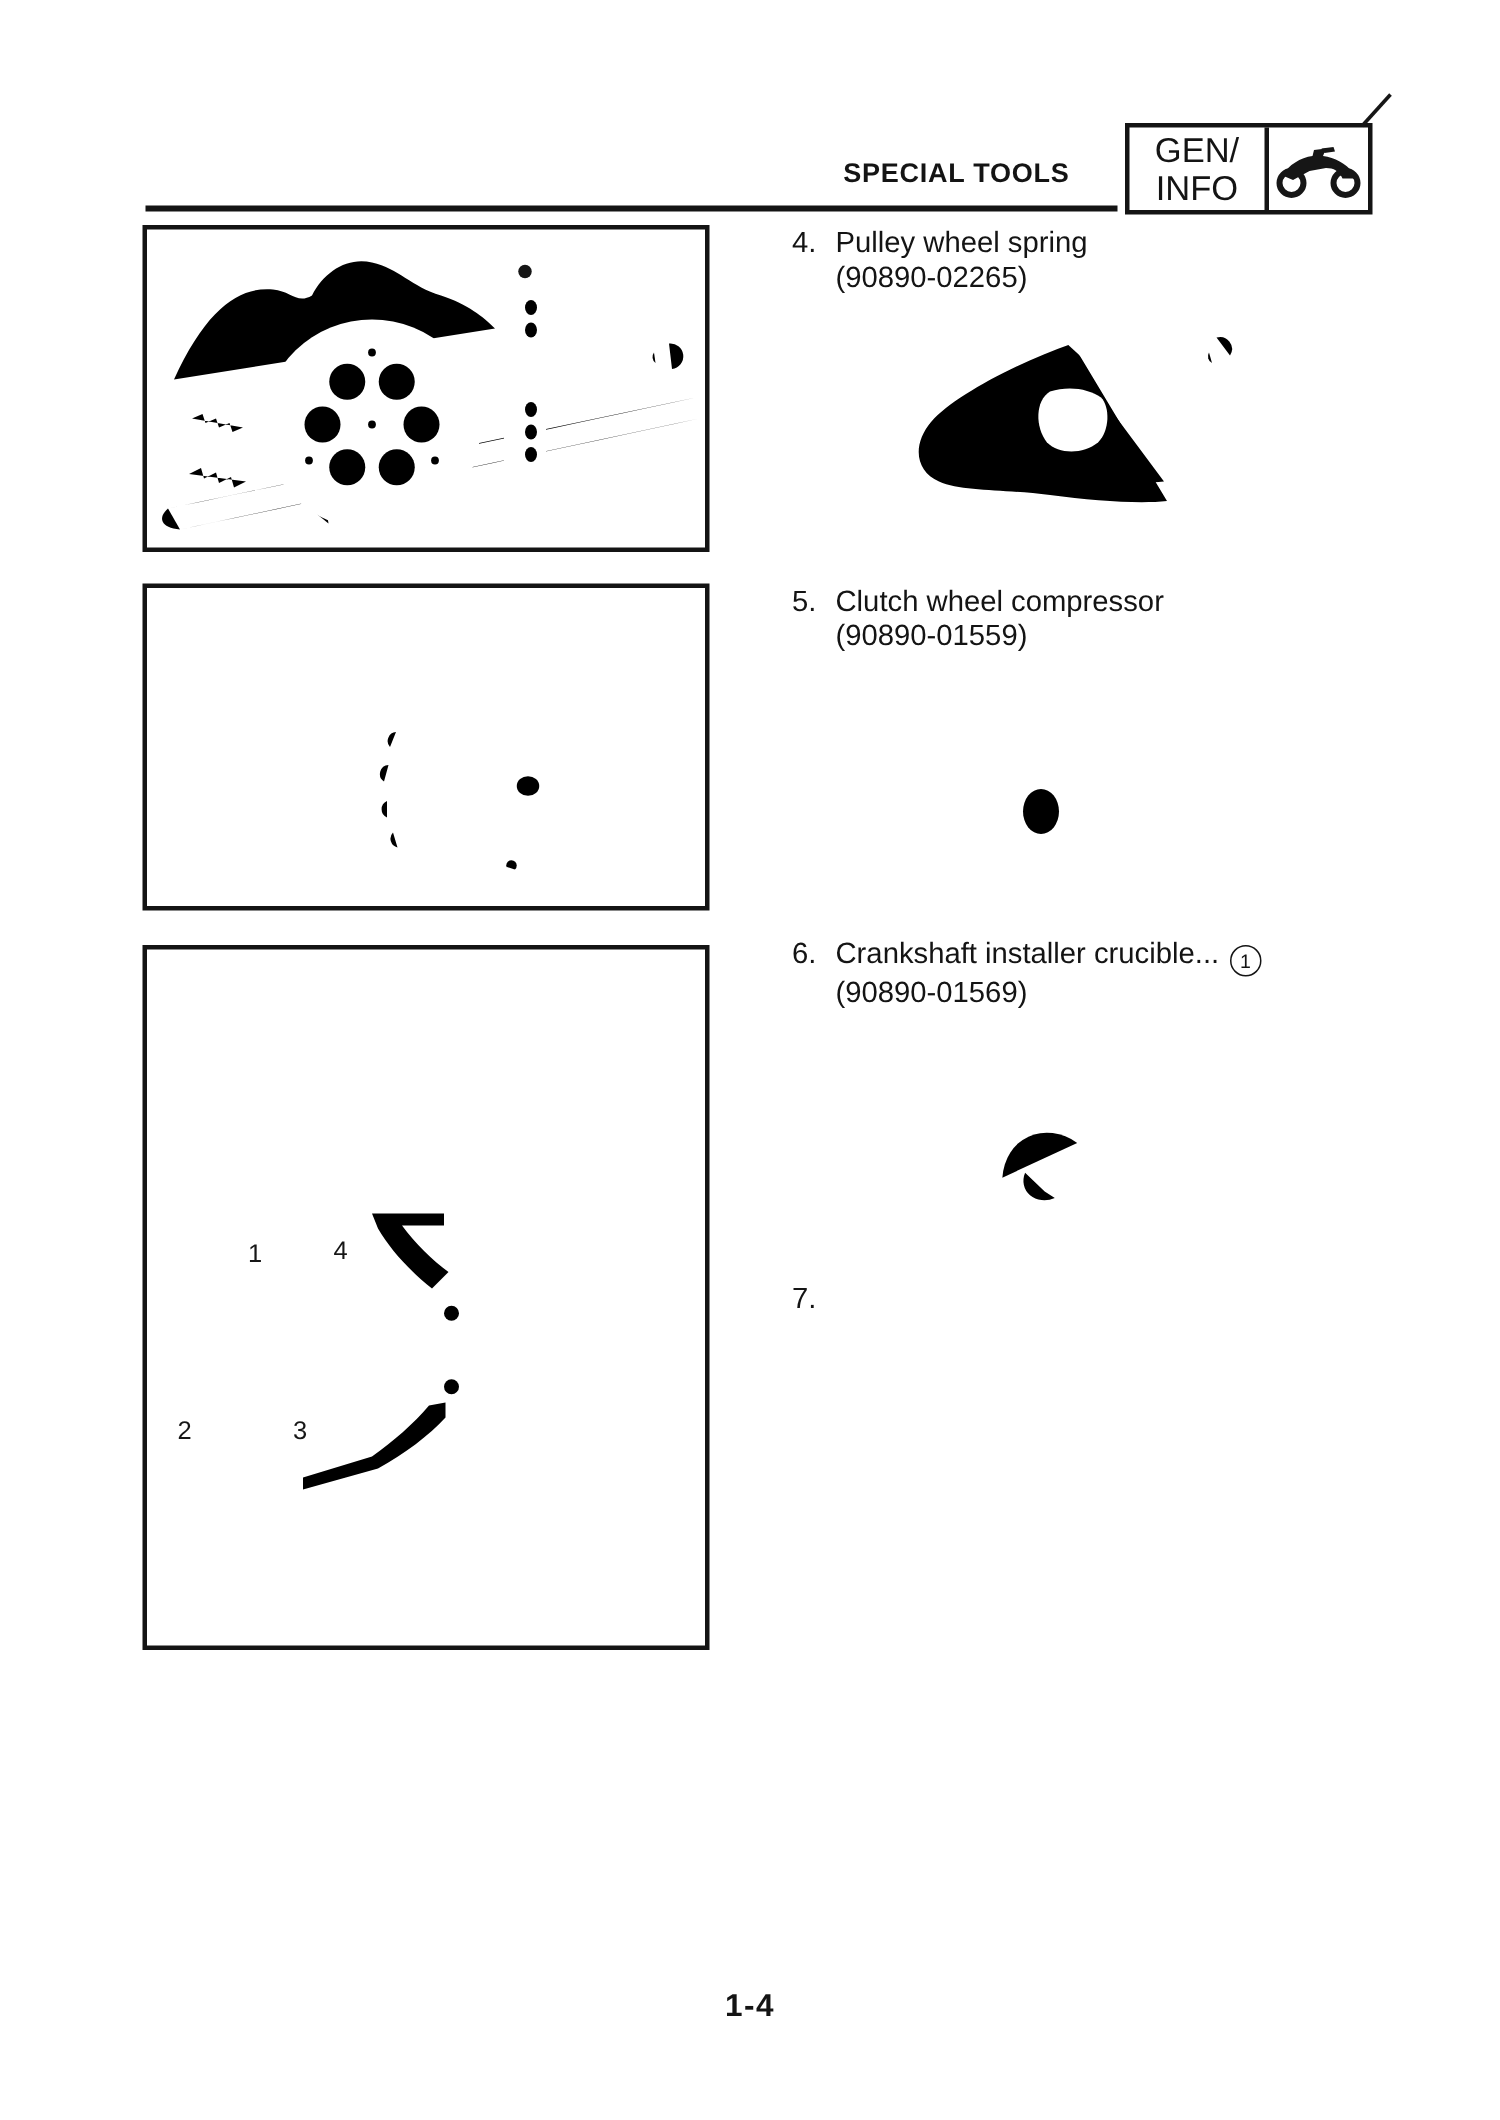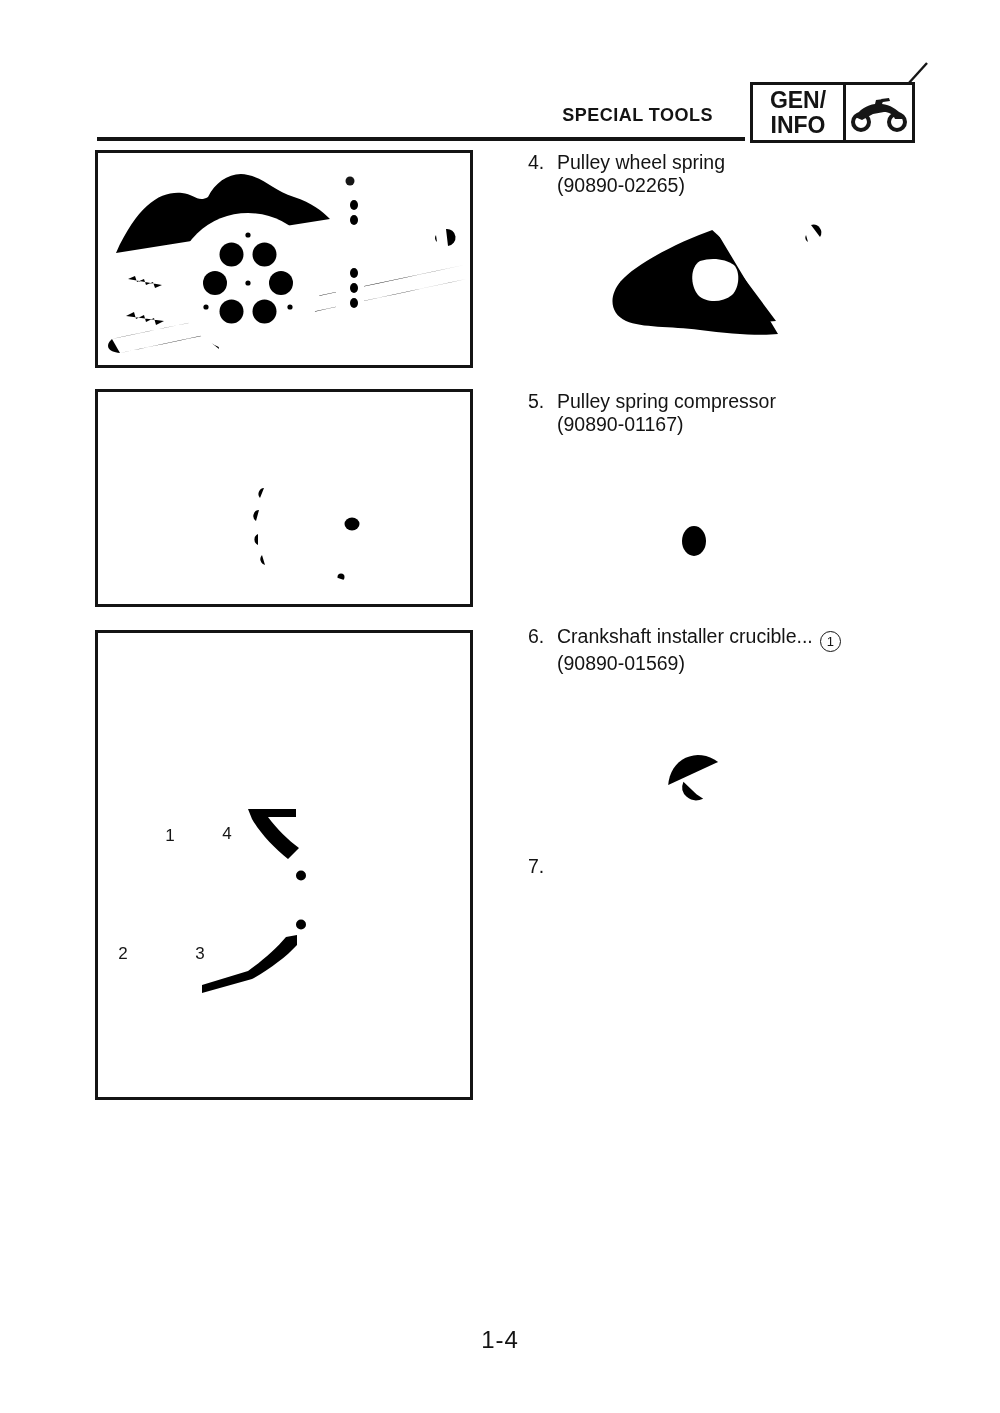--- a/index.html
+++ b/index.html
@@ -6,21 +6,21 @@
   .page{position:relative;width:1000px;height:1413px;background:#ffffff;margin:0 auto;
         font-family:"Liberation Sans", sans-serif;color:#141414;overflow:hidden;}
 
   
   .title{position:absolute;top:105px;left:380px;width:333px;text-align:right;
          font-size:18px;font-weight:bold;letter-spacing:.5px;}
   .rule{position:absolute;left:97px;top:137px;width:648px;height:3.5px;background:#141414;}
   .badge{position:absolute;left:750px;top:82px;width:165px;height:61px;border:3px solid #141414;
          display:flex;box-sizing:border-box;background:#fff;}
   .badge-text{width:90px;border-right:3px solid #141414;display:flex;flex-direction:column;
-              align-items:center;justify-content:center;font-weight:bold;font-size:23px;line-height:25px;}
+              align-items:center;justify-content:center;font-weight:normal;font-size:23px;line-height:25px;}
   .badge-icon{flex:1;display:flex;align-items:center;justify-content:center;}
   .corner-tick{position:absolute;left:905px;top:60px;}
 
   
   .frame{position:absolute;border:3px solid #141414;background:#fff;box-sizing:border-box;}
   #frame1{left:95px;top:150px;width:378px;height:218px;}
   #frame2{left:95px;top:389px;width:378px;height:218px;}
   #frame3{left:95px;top:630px;width:378px;height:470px;}
 
   
@@ -30,21 +30,21 @@
   .ref-circle{display:inline-block;width:19px;height:19px;border:1.6px solid #141414;border-radius:50%;
               text-align:center;font-size:13px;line-height:19px;margin-left:7px;vertical-align:-3px;}
   #item4{top:151px;} #item5{top:390px;} #item6{top:625px;} #item7{top:855px;}
 
   
   .toolfig{position:absolute;}
   #tool4{left:600px;top:213px;} #tool5{left:595px;top:443px;}
   #tool6{left:640px;top:693px;} #tool7{left:605px;top:923px;}
 
   .footer{position:absolute;left:0;right:0;top:1326px;text-align:center;
-          font-size:24px;font-weight:normal;letter-spacing:1px;}
+          font-size:21px;font-weight:bold;letter-spacing:1px;}
   svg .fw{fill:#ffffff;}
   svg .thin{stroke-width:1.6;}
   svg .hatch{stroke-width:1.3;}
   svg .thread{stroke-dasharray:1.6 4.8;opacity:.8;}
   svg .solid{fill:#161616;stroke:none;}
   svg text.callout{font-family:"Liberation Sans",sans-serif;font-size:17px;fill:#161616;
                    stroke:none;text-anchor:middle;font-weight:normal;}
 </style>
 </head>
 <body>
@@ -254,22 +254,22 @@
     <span class="tool-num">4.</span>
     <span>
       <span class="tool-name">Pulley wheel spring</span><br>
       <span class="tool-pn">(90890-02265)</span>
     </span>
   </div>
 
   <div class="tool-item" id="item5">
     <span class="tool-num">5.</span>
     <span>
-      <span class="tool-name">Pulley spring compressor</span><br>
-      <span class="tool-pn">(90890-01167)</span>
+      <span class="tool-name">Clutch wheel compressor</span><br>
+      <span class="tool-pn">(90890-01559)</span>
     </span>
   </div>
 
   <div class="tool-item" id="item6">
     <span class="tool-num">6.</span>
     <span>
       <span class="tool-name">Crankshaft installer crucible...</span><span class="ref-circle">1</span><br>
       <span class="tool-pn">(90890-01569)</span>
     </span>
   </div>

